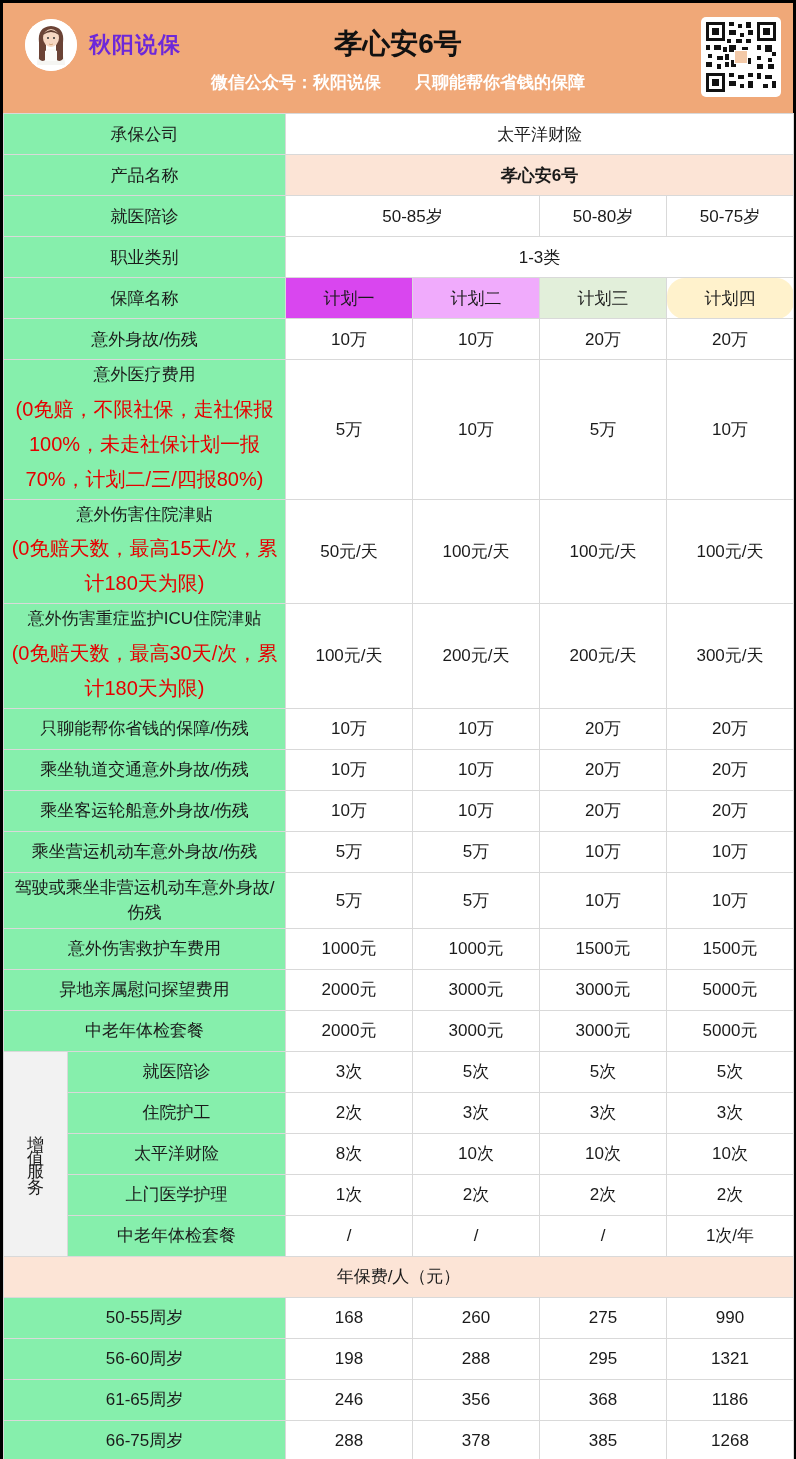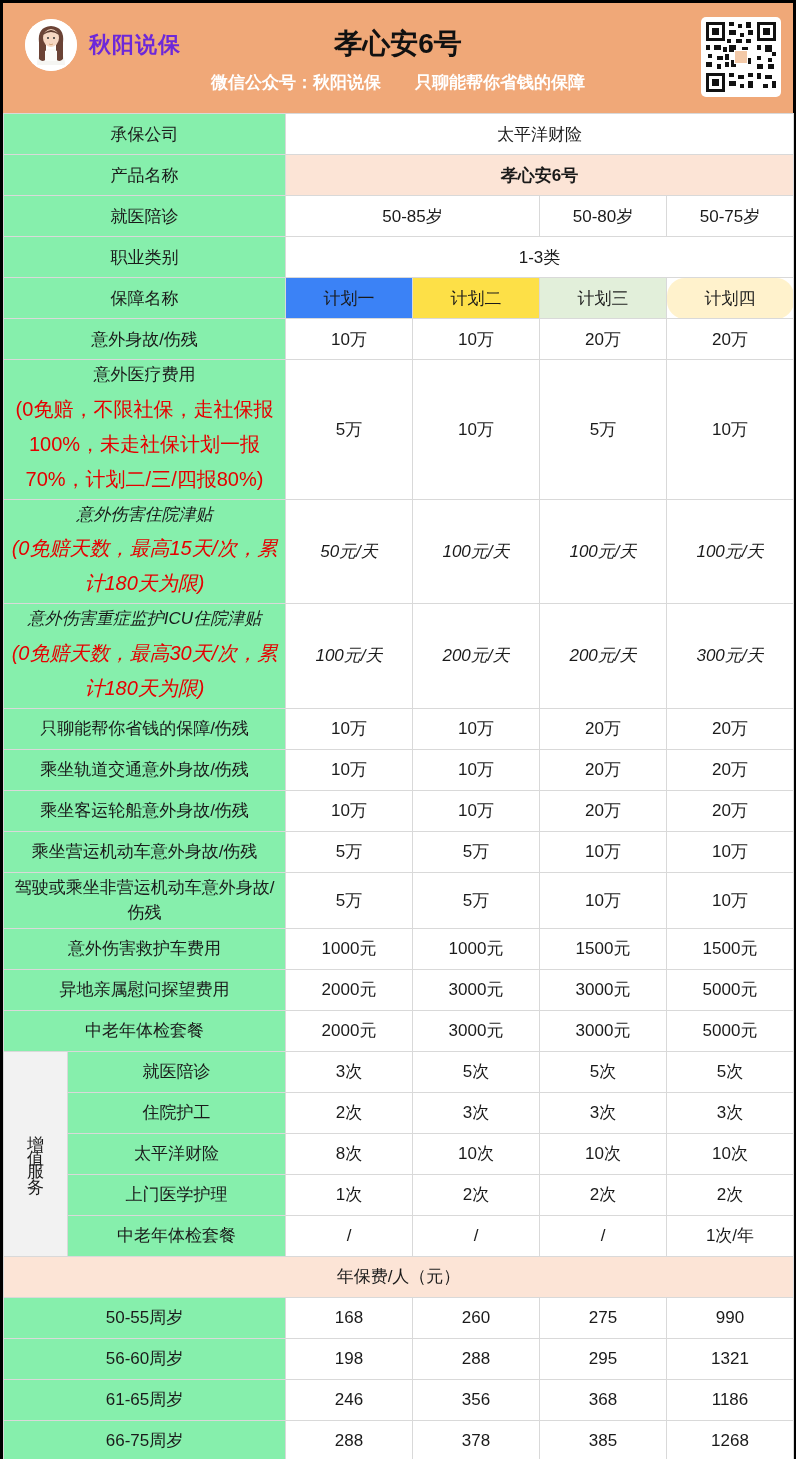--- a/index.html
+++ b/index.html
@@ -12,21 +12,21 @@
   .brand{color:#6d28d9;font-size:22px;font-weight:bold;letter-spacing:1px;}
   .title{position:absolute;left:0;right:0;top:22px;text-align:center;font-size:28px;font-weight:bold;color:#111;}
   .subtitle{position:absolute;left:0;right:0;top:68px;text-align:center;font-size:17px;font-weight:bold;color:#fff;white-space:pre;}
   .qr{position:absolute;right:12px;top:14px;width:80px;height:80px;background:#fff;border-radius:5px;display:flex;align-items:center;justify-content:center;}
   
   table{border-collapse:collapse;table-layout:fixed;width:790px;}
   td{border:1px solid #D9D9D9;text-align:center;vertical-align:middle;font-size:17px;padding:2px 6px;box-sizing:border-box;overflow:hidden;}
   td.lbl{background:#86efac;}
   tr.r  td{height:41px;}
   tr.r2 td{height:55px;}
-  tr.r3 td{height:91px;font-style:italic;}
+  tr.r3 td{height:91px;}
   tr.r4 td{height:113px;}
   .note{color:#E60000;font-size:20px;line-height:1.75;margin-top:4px;}
   .lblname{line-height:1.5;}
   .peach{background:#FCE4D6;}
   .bold{font-weight:bold;}
   .vas-vert{background:#F2F2F2;}
   .vas-vert span{writing-mode:vertical-lr;text-orientation:upright;letter-spacing:0.85em;font-size:17px;display:inline-block;}
   .plan1{background:#F8DBDB;} .plan2{background:#D9E1F2;} .plan3{background:#E2EFDA;} .plan4{background:#FFF2CC;}
 </style>
 </head>
@@ -141,22 +141,22 @@
       <td>50-80岁</td>
       <td>50-75岁</td>
     </tr>
     <tr class="r">
       <td colspan="2" class="lbl">职业类别</td>
       <td colspan="4">1-3类</td>
     </tr>
 
     <tr class="r">
       <td colspan="2" class="lbl">保障名称</td>
-      <td class="plan1" style="background-color: #3b82f6;">计划一</td>
-      <td class="plan2" style="background-color: #fde047;">计划二</td>
+      <td class="plan1" style="background-color: #d946ef;">计划一</td>
+      <td class="plan2" style="background-color: #f0abfc;">计划二</td>
       <td class="plan3" style="background-color: rgb(226, 239, 218);">计划三</td>
       <td class="plan4" style="background-color: rgb(255, 242, 204); border-radius: 18px;">计划四</td>
     </tr>
 
     <tr class="r">
       <td colspan="2" class="lbl">意外身故/伤残</td>
       <td>10万</td>
       <td>10万</td>
       <td>20万</td>
       <td>20万</td>

